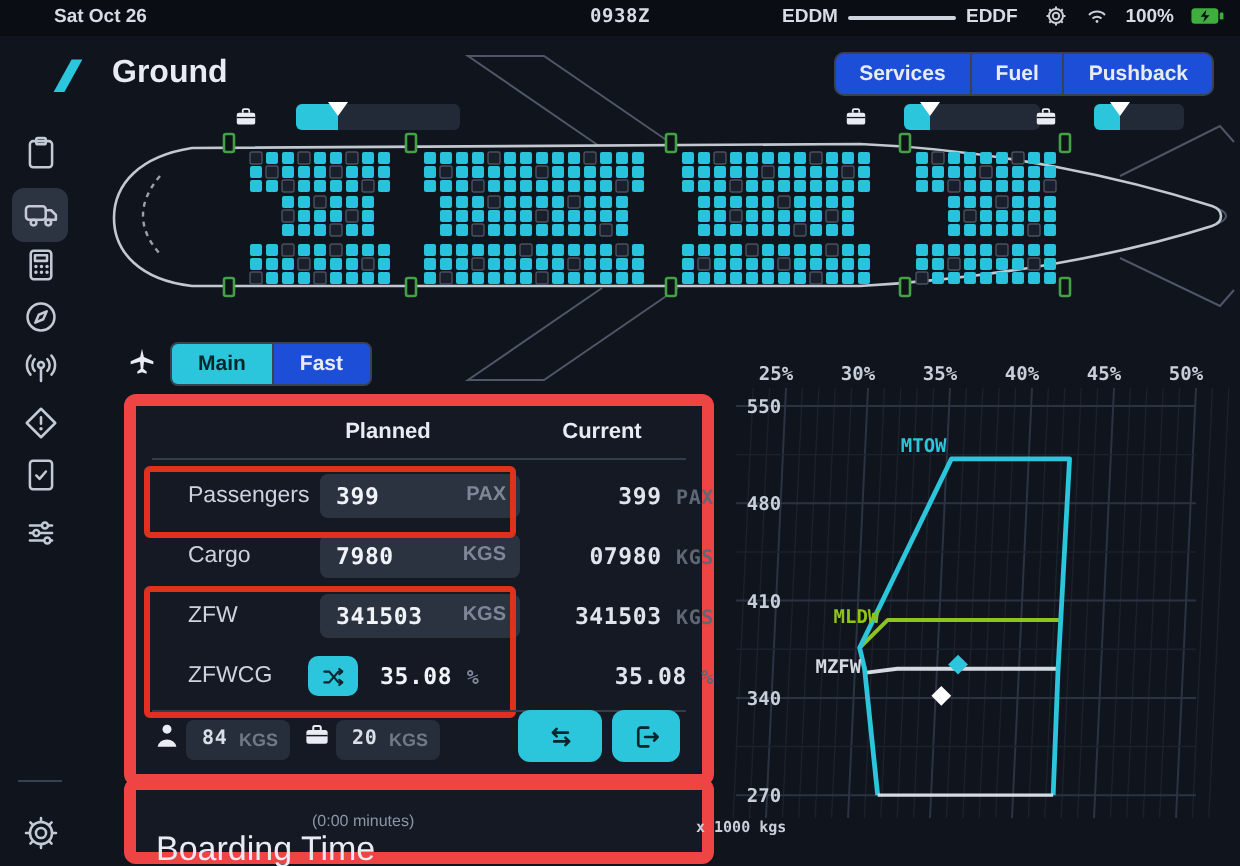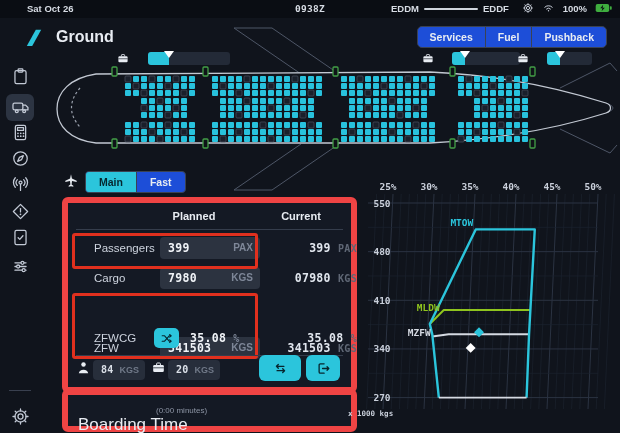--- a/index.html
+++ b/index.html
@@ -592,21 +592,21 @@
           <span class="cur digital">399 <span class="u">PAX</span></span>
         </div>
         <div class="p-row" style="top: 60px;">
           <span class="p-label">Cargo</span>
           <div class="pill">
         <span class="v digital">7980</span>
         <span class="u">KGS</span>
           </div>
           <span class="cur digital">07980 <span class="u">KGS</span></span>
         </div>
-        <div class="p-row" style="top: 90px; margin-top: 40px;">
+        <div class="p-row" style="top: 90px;">
           <span class="p-label">ZFW</span>
           <div class="pill">
         <span class="v digital">341503</span>
         <span class="u">KGS</span>
           </div>
           <span class="cur digital">341503 <span class="u">KGS</span></span>
         </div>
         <div class="p-row" style="top: 120px;">
           <span class="p-label">ZFWCG</span>
           <div class="shufflebtn">

